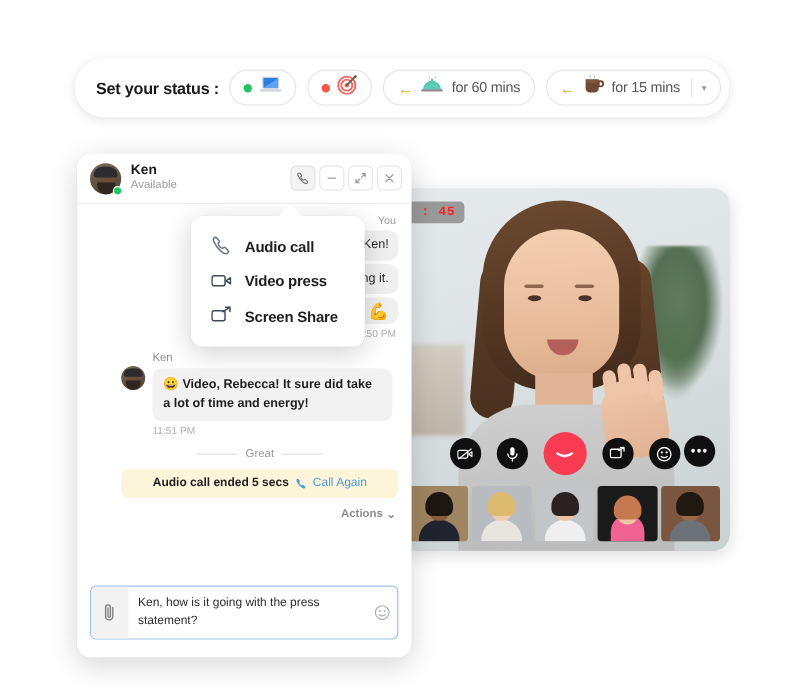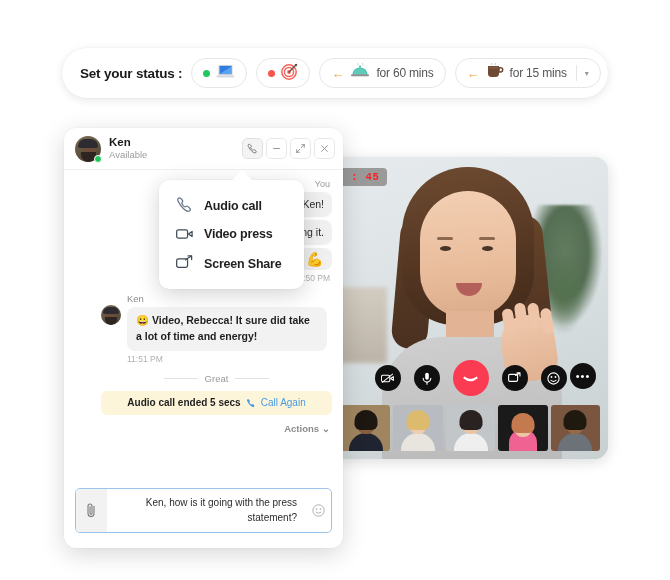--- a/index.html
+++ b/index.html
@@ -534,21 +534,20 @@
     flex: none;
   }
   .composer-text {
     flex: 1;
     font-size: 10px;
     color: #2b2b2b;
     line-height: 1.45;
     padding: 7px 8px;
     outline: none;
     overflow: hidden;
-    text-align: right;
   }
   .emoji-cell {
     width: 26px;
     display: flex;
     align-items: center;
     justify-content: center;
     cursor: pointer;
     flex: none;
   }
 

